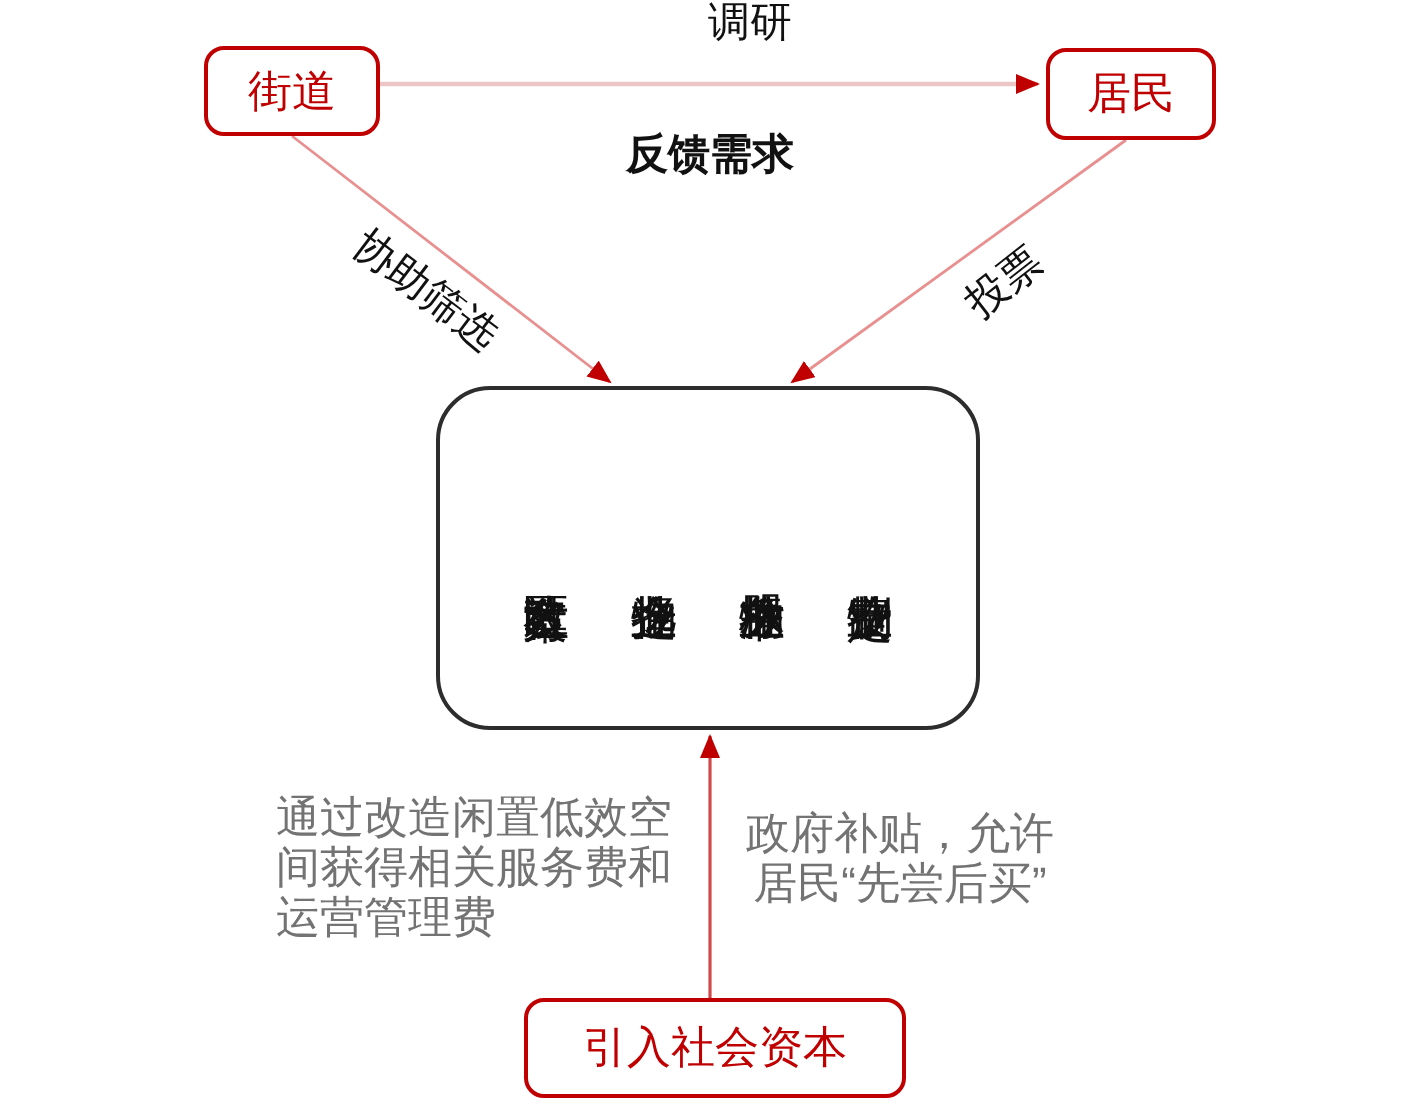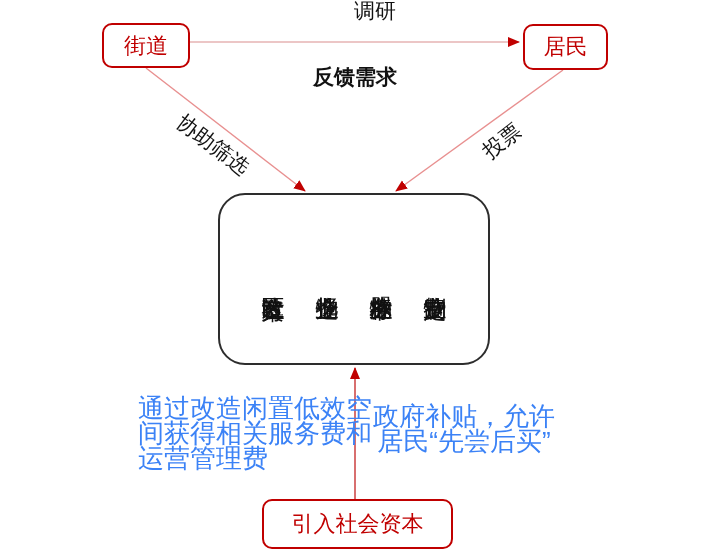--- a/index.html
+++ b/index.html
@@ -60,22 +60,22 @@
     font-size: 21px;
     white-space: nowrap;
     transform: translate(-50%, -50%);
   }
   #label-survey   { left: 355px; top: 11px; margin-left: 20px; }
   #label-feedback { left: 355px; top: 77px; font-weight: bold; }
   #label-assist   { left: 213px; top: 145px; transform: translate(-50%,-50%) rotate(37deg); }
   #label-vote     { left: 502px; top: 141px; transform: translate(-50%,-50%) rotate(-38deg); }
   .note {
     position: absolute;
-    color: #3b82f6;
-    font-size: 26px;
+    color: #737373;
+    font-size: 22px;
     line-height: 25px;
     white-space: pre-line;
   }
   #note-left  { left: 138px; top: 396px; }
   #note-right { left: 373px; top: 404px; text-align: center; }
 </style>
 </head>
 <body>
 
 <div class="stage">

